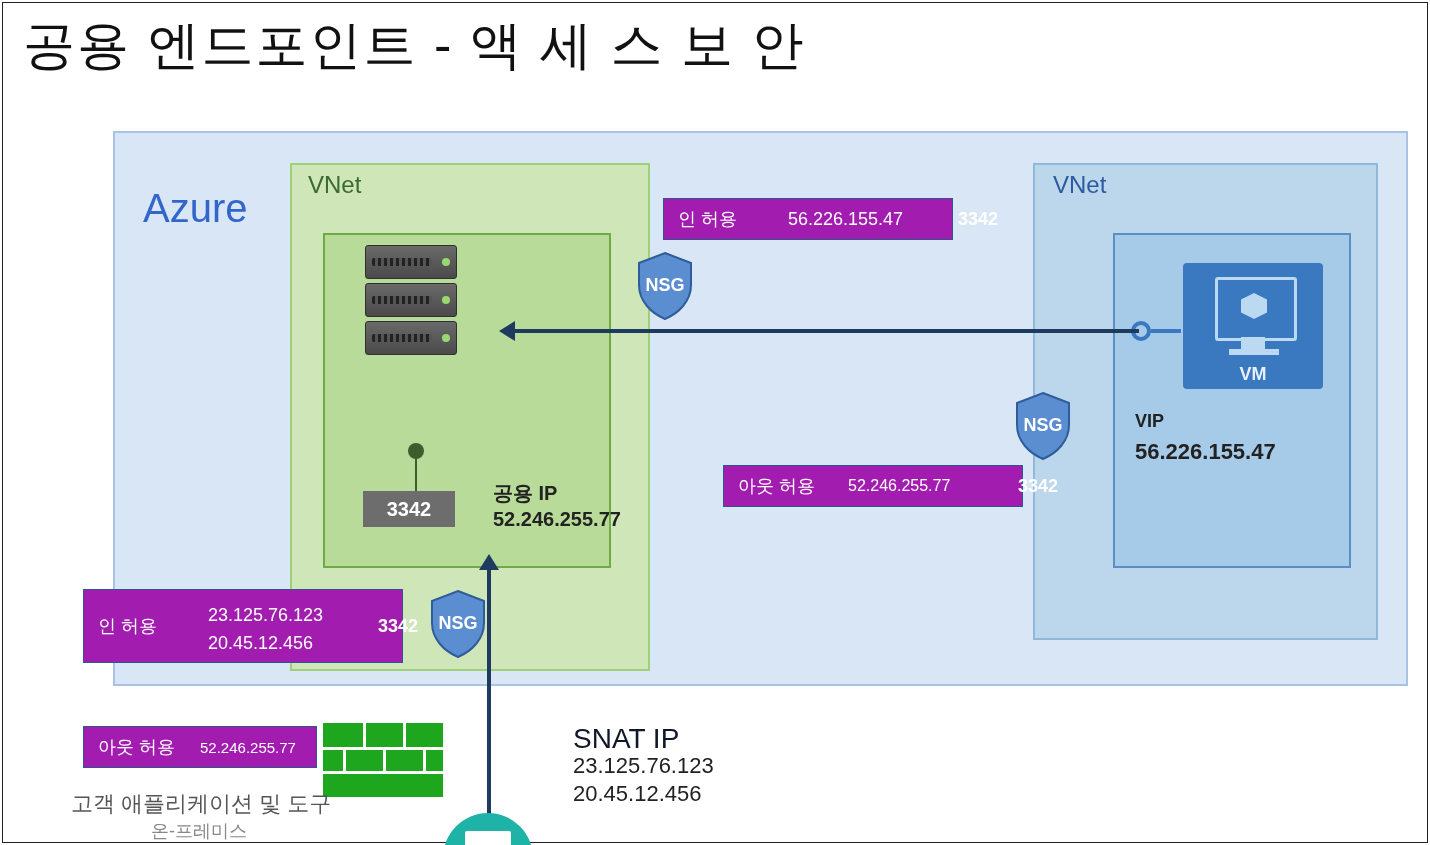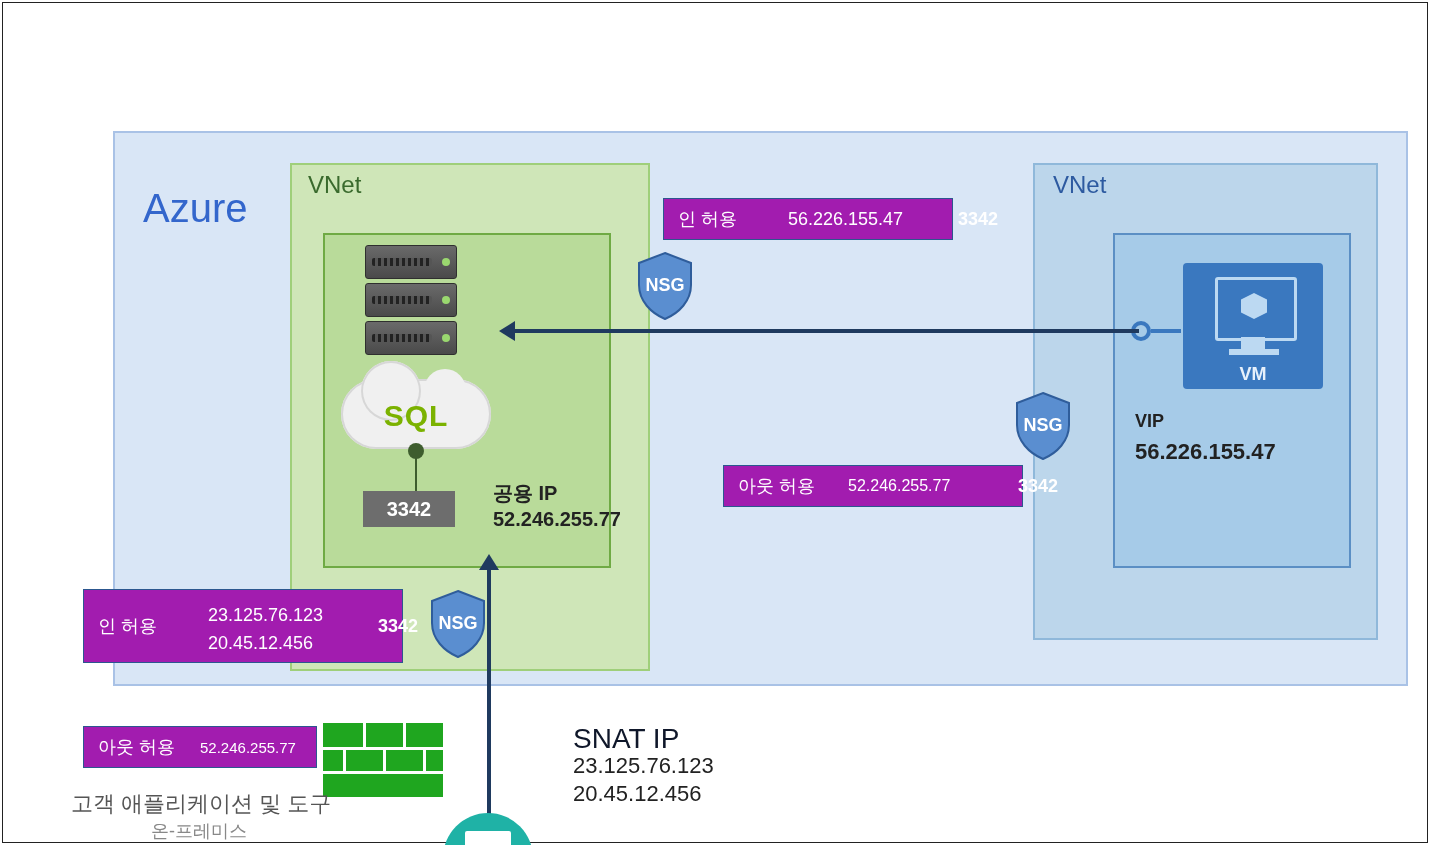--- a/index.html
+++ b/index.html
@@ -307,36 +307,33 @@
   .device::after{
     content:""; position:absolute; left:22px; top:18px; width:46px; height:32px;
     background:#fff; border-radius:2px;
   }
 </style>
 </head>
 <body>
 
 <div class="frame">
 
+  <div class="title">공용 엔드포인트 -  액 세 스  보 안</div>
 
   <div class="azure-box"></div>
   <div class="azure-label">Azure</div>
 
   <div class="vnet-left"></div>
   <div class="vnet-left-label">VNet</div>
   <div class="subnet-box"></div>
 
   <div class="server">
     <div class="unit"></div>
       <div class="unit"></div>
       <div class="unit"></div>
-  </div>
-  <div class="sql-cloud">
-    <div class="cloud"></div>
-    <div class="txt">SQL</div>
   </div>
   <div class="server-dot"></div>
   <div class="server-stem"></div>
 
   <div class="port-badge">3342</div>
   <div class="public-ip-label">공용 IP</div>
   <div class="public-ip-value">52.246.255.77</div>
 
   <div class="vnet-right"></div>
   <div class="vnet-right-label">VNet</div>

